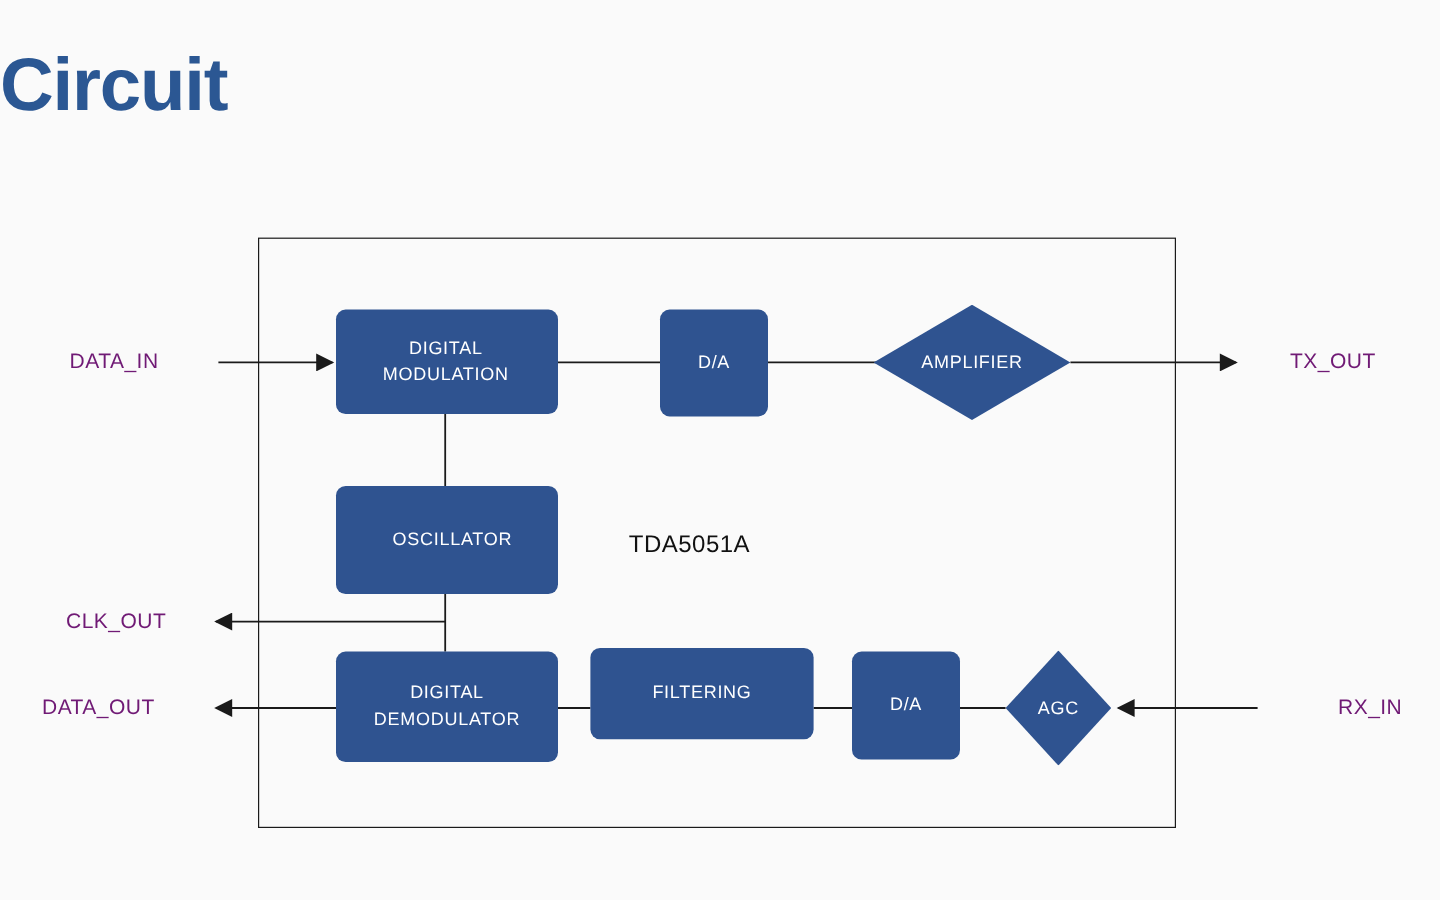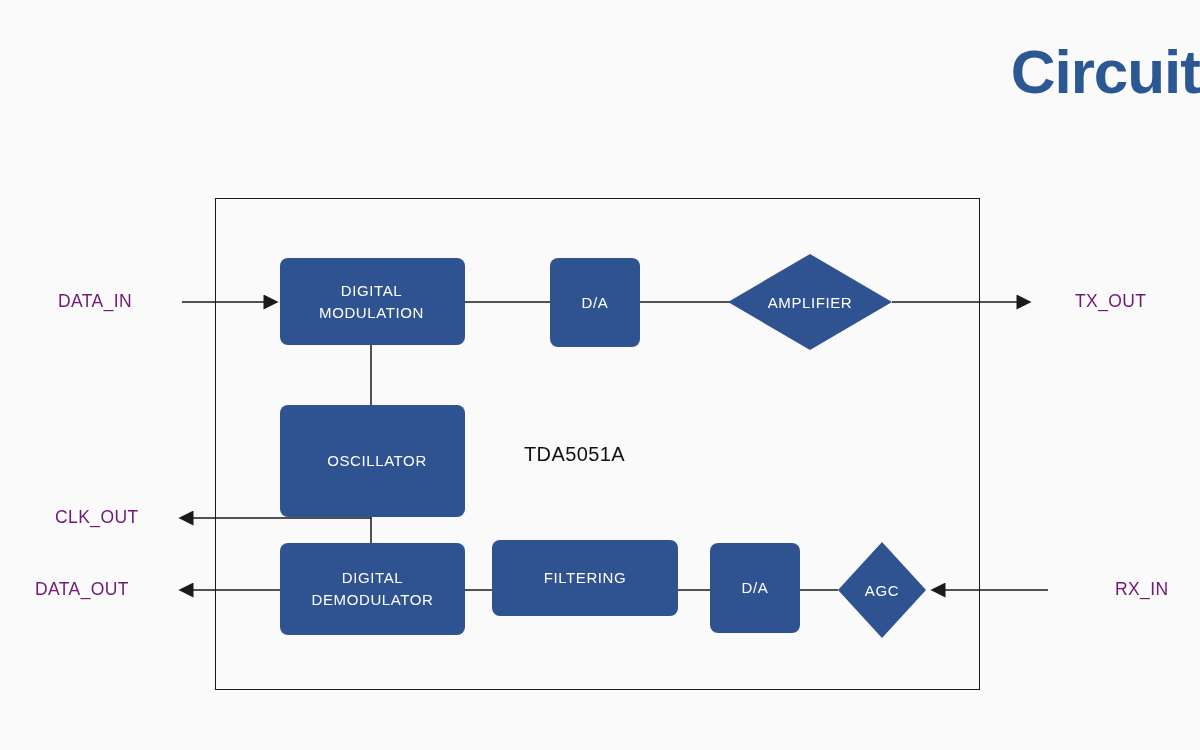--- a/index.html
+++ b/index.html
@@ -13,21 +13,21 @@
   body{font-family:"Liberation Sans", sans-serif;}
   .stage{
     position:relative;
     width:1200px;height:750px;
     margin:0 auto;
     background:var(--bg);
     overflow:hidden;
   }
   .title{
     position:absolute;left:0;top:36px;width:100%;
-    text-align:right;
+    text-align:left;
     font-size:62px;font-weight:bold;
     color:var(--accent);
     letter-spacing:-1px;
   }
   .subtitle{
     position:absolute;left:0;top:120px;width:100%;
     text-align:center;
     font-size:25px;
     color:#161616;
   }
@@ -77,21 +77,21 @@
     position:absolute;
     left:524px;top:443px;
     font-size:20px;
     color:#111;
     letter-spacing:0.4px;
   }
   
   #blk-dm   {left:280px;top:258px;width:185px;height:87px;padding-left:16px;}
   #blk-da1  {left:550px;top:258px;width:90px; height:89px;}
   #blk-amp  {left:728px;top:254px;width:164px;height:96px;}
-  #blk-osc  {left:280px;top:405px;width:185px;height:112px;padding-left:27px;}
+  #blk-osc  {left:280px;top:405px;width:185px;height:90px;padding-left:27px;}
   #blk-dem  {left:280px;top:543px;width:185px;height:92px;}
   #blk-fil  {left:492px;top:540px;width:186px;height:76px;}
   #blk-da2  {left:710px;top:543px;width:90px; height:90px;}
   #blk-agc  {left:838px;top:542px;width:88px; height:96px;}
   
   #lbl-data-in {left:58px;  top:291px;}
   #lbl-tx-out  {left:1075px;top:291px;}
   #lbl-clk-out {left:55px;  top:507px;}
   #lbl-data-out{left:35px;  top:579px;}
   #lbl-rx-in   {left:1115px;top:579px;}

